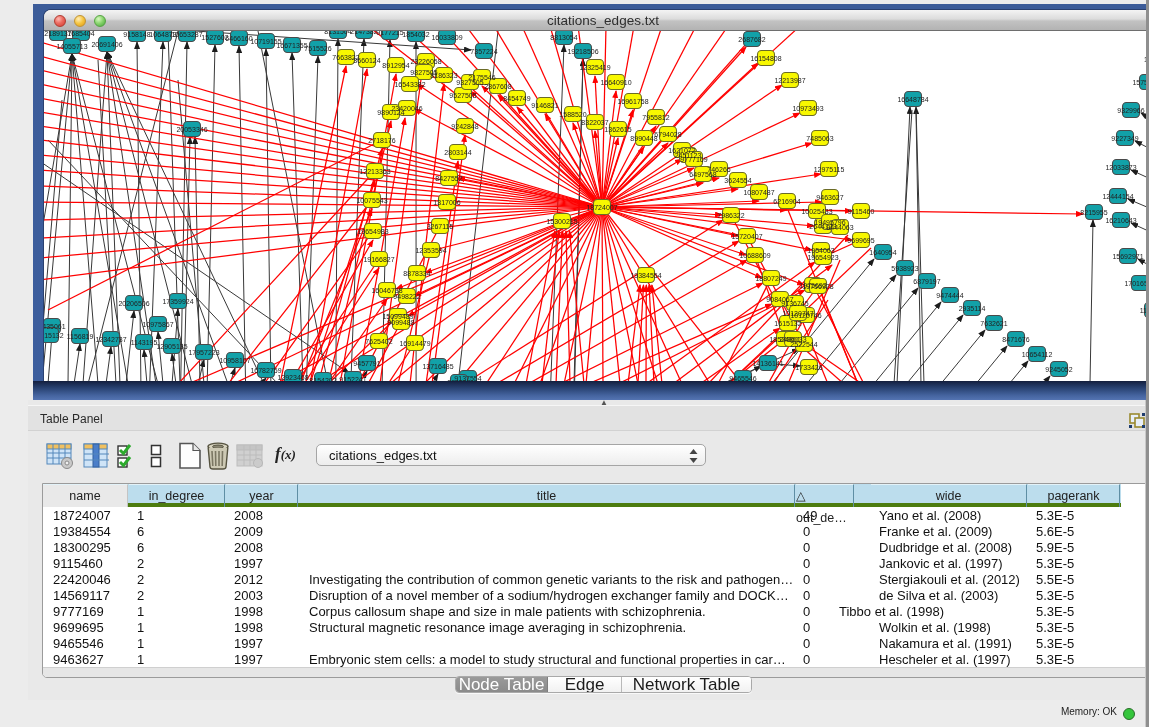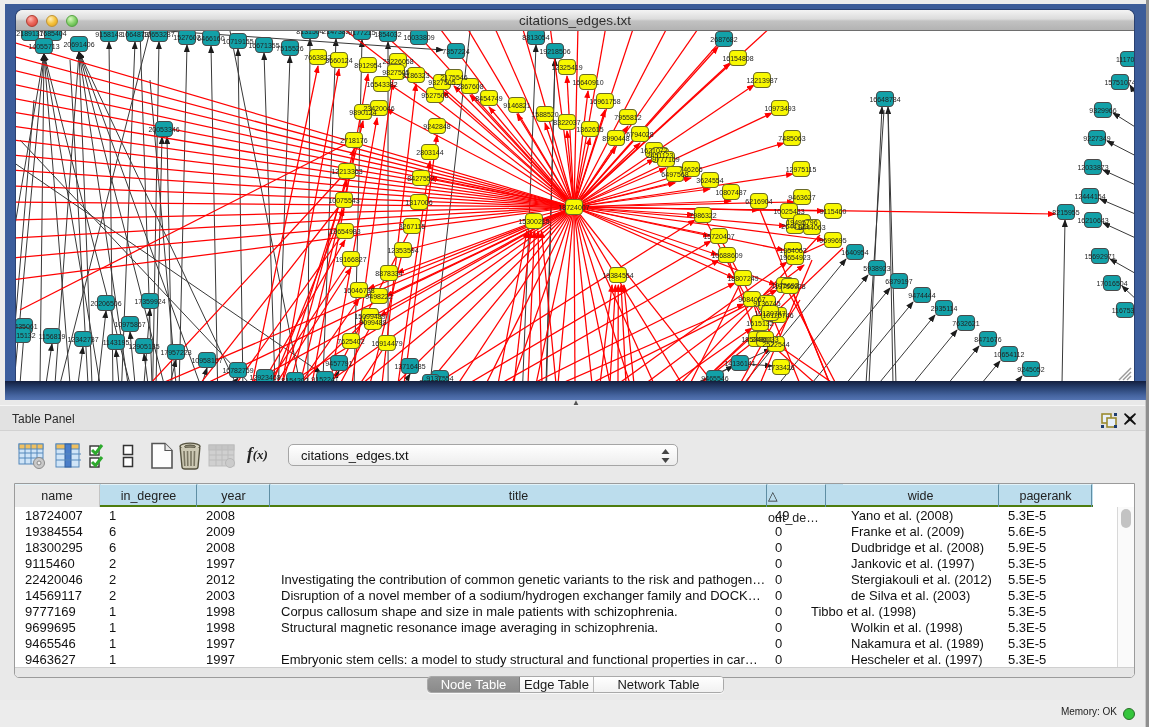--- a/index.html
+++ b/index.html
@@ -1,17 +1,17 @@
 <!DOCTYPE html>
 <html><head><meta charset="utf-8">
 <style>
 * { margin:0; padding:0; box-sizing:border-box; }
 html,body { width:1149px; height:727px; background:#ececec; overflow:hidden;
   font-family:"Liberation Sans",sans-serif; position:relative; }
-#app { position:absolute; inset:0; }
+#app { position:absolute; inset:0;margin-left:28px; }
 
 #mdi { position:absolute; left:5px; top:4px; width:1141px; height:396px;
   background:linear-gradient(180deg,#3c5c99 0%,#3c5e9e 100%); overflow:hidden; }
 #mdi .botband { position:absolute; left:0; top:377px; width:100%; height:19px;
   background:linear-gradient(180deg,#131f3f 0%,#27406f 35%,#44639e 75%,#5474b2 100%); }
 
 #win { position:absolute; left:11px; top:6px; width:1118px; height:371px;
   border-radius:7px 7px 0 0; overflow:hidden; background:#fff;
   box-shadow:0 0 0 1px rgba(20,30,60,.45); }
 #tbar { position:absolute; left:0; top:0; width:100%; height:21px;
@@ -25,35 +25,35 @@
   font-size:13.5px; color:#2e2e2e; }
 
 #tpanel { position:absolute; left:0; top:400px; width:1146px; height:327px; background:#e9e9e9; }
 #splitcaret { position:absolute; left:570px; top:0px; width:12px; height:5px; color:#555; font-size:8px; line-height:5px; text-align:center;}
 #tphead { position:absolute; left:0; top:5px; width:100%; height:26px; background:#e2e2e2;
   border-top:1px solid #f6f6f6; border-bottom:1px solid #d2d2d2; }
 #tphead .cap { position:absolute; left:12px; top:6px; font-size:12px; color:#2a2a2a; }
 #toolrow { position:absolute; left:0; top:32px; width:100%; height:51px; background:#e9e9e9; }
 #tblbox { position:absolute; left:14px; top:83px; width:1121px; height:195px; background:#fff;
   border:1px solid #9b9b9b; border-radius:0 0 5px 5px; overflow:hidden; }
-#thead { position:absolute; left:0; top:0; width:1078px; height:23px; background:#bcdded; border-bottom:2px solid #4d7c0f; }
+#thead { position:absolute; left:0; top:0; width:1078px; height:23px; background:#bcdded; border-bottom:4px solid #4d7c0f; }
 .hc { position:absolute; top:0; height:23px; border-right:1px solid #5f8ea4; border-top:1px solid #e3f2f8;
   font-size:12.5px; color:#222; text-align:center; line-height:22px; }
 #tdata { position:absolute; font-size:13px; color:#111; }
 .trow { position:absolute; left:0; width:100%; height:16px; }
 .trow span { position:absolute; top:0; height:16px; line-height:15.5px; white-space:nowrap; font-size:13px; }
 .ell { overflow:hidden; text-overflow:ellipsis; }
 #tfoot { position:absolute; left:0; top:183px; width:100%; height:12px; background:#e6e6e6; border-top:1px solid #cfcfcf; }
 #vscroll { position:absolute; right:0px; top:23px; width:17px; height:160px; background:#fafafa; border-left:1px solid #d8d8d8; }
 #vthumb { position:absolute; left:3px; top:2px; width:10px; height:19px; background:#c3c3c3; border-radius:5px; }
 
 #segs { position:absolute; left:427px; top:276px; height:17px; display:flex;
   border:1px solid #a9a9a9; border-radius:4px; overflow:hidden; background:#fff;
   box-shadow:0 1px 0 rgba(255,255,255,.7); }
-.seg { font-size:13px; line-height:16px; text-align:center; color:#1a1a1a;
+.seg { font-size:17px; line-height:16px; text-align:center; color:#1a1a1a;
   background:linear-gradient(180deg,#ffffff,#f1f1f1); border-right:1px solid #b9b9b9; }
 .seg.on { background:linear-gradient(180deg,#9a9a9a,#8a8a8a); color:#fff; border-right:1px solid #7e7e7e; }
 .seg:last-child { border-right:none; }
 
 #status { position:absolute; left:0; top:700px; width:100%; height:27px; background:#ececec; }
 #status .mem { position:absolute; right:32px; top:6px; font-size:10px; color:#222; }
 #memdot { position:absolute; right:14px; top:8px; width:12px; height:12px; border-radius:50%;
   background:#35c53c; border:1px solid #2a6e2a; }
 #rightedge { position:absolute; right:0px; top:0; width:3px; height:727px; background:#8f8f8f; }
 #rightedge2 { position:absolute; right:3px; top:400px; width:1px; height:327px; background:#c9c9c9; }
@@ -755,21 +755,21 @@
             <span style="left:280px;width:486px" class="ell">Structural magnetic resonance image averaging in schizophrenia.</span>
             <span style="left:774px">0</span>
             <span style="left:850px">Wolkin et al. (1998)</span>
             <span style="left:1007px">5.3E-5</span>
           </div>
 <div class="trow" style="top:635px">
             <span style="left:24px">9465546</span>
             <span style="left:108px">1</span>
             <span style="left:205px">1997</span>
             <span style="left:774px">0</span>
-            <span style="left:850px">Nakamura et al. (1989)</span>
+            <span style="left:850px">Nakamura et al. (1991)</span>
             <span style="left:1007px">5.3E-5</span>
           </div>
 <div class="trow" style="top:651px">
             <span style="left:24px">9463627</span>
             <span style="left:108px">1</span>
             <span style="left:205px">1997</span>
             <span style="left:280px;width:486px" class="ell">Embryonic stem cells: a model to study structural and functional properties in car…</span>
             <span style="left:774px">0</span>
             <span style="left:850px">Hescheler et al. (1997)</span>
             <span style="left:1007px">5.3E-5</span>

